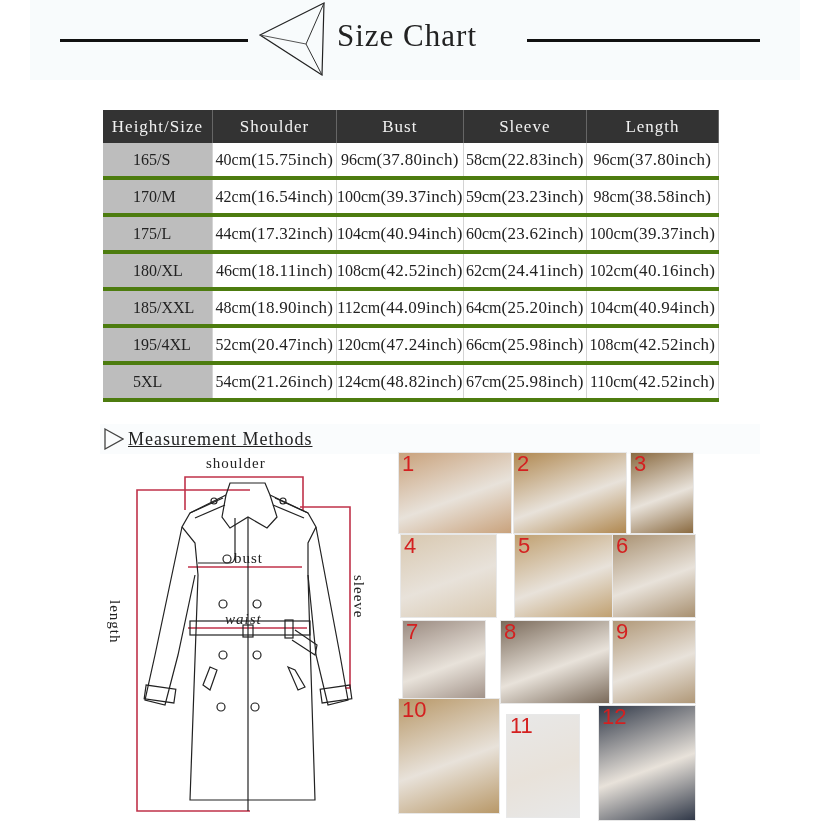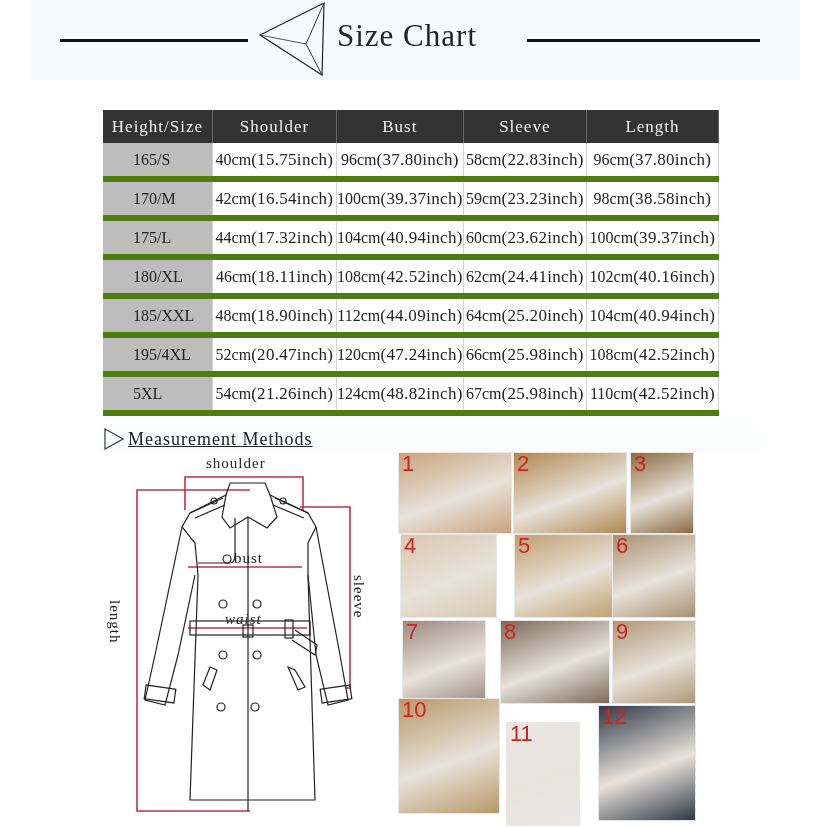--- a/index.html
+++ b/index.html
@@ -6,21 +6,21 @@
   body { width:827px; height:827px; background:#ffffff; position:relative; overflow:hidden;
          font-family:"DejaVu Serif", serif; color:#222; }
   .header-band { position:absolute; left:30px; top:0; width:770px; height:80px; background:#f8fbfc; }
   .hline { position:absolute; height:3px; background:#111; top:39px; }
   .title-icon { position:absolute; left:258px; top:2px; width:70px; height:74px; }
   .title { position:absolute; left:337px; top:18px; font-family:"Liberation Serif", serif; font-size:31px;
            letter-spacing:1px; color:#222;text-align:center; }
   table.size { position:absolute; left:103px; top:110px; border-collapse:collapse; width:616px; }
   table.size th { background:#333333; color:#f2f2f2; font-family:"Liberation Serif", serif; font-weight:normal;
                   font-size:17px; letter-spacing:1px; height:33px; padding:0; border-right:1px solid #666; }
-  table.size td { height:33px; border-bottom:6px solid #4d7c0f; border-right:1px solid #d4d4d4; padding:0;
+  table.size td { height:33px; border-bottom:4px solid #4d7c0f; border-right:1px solid #d4d4d4; padding:0;
                   font-family:"Liberation Serif", serif; white-space:nowrap; text-align:center; }
   table.size td.sizecell { background:#bdbdbd; font-size:16px; text-align:left; padding-left:30px; color:#222; }
   .cm { font-size:16px; }
   .inch { font-size:17px; letter-spacing:0.3px; }
   .mm-band { position:absolute; left:100px; top:424px; width:660px; height:30px; background:#fafcfd; }
   .mm-title { position:absolute; left:128px; top:429px; font-family:"Liberation Serif", serif; font-size:18px; letter-spacing:1px;text-decoration:underline; }
   .mm-arrow { position:absolute; left:104px; top:428px; width:20px; height:22px; }
   .coat { position:absolute; left:100px; top:455px; width:280px; height:370px; }
   .coat-label { position:absolute; font-family:"Liberation Serif", serif; font-size:15px; letter-spacing:1px; color:#222; }
   .vert { writing-mode:vertical-rl; }
@@ -194,19 +194,19 @@
     </div>
     <div class="photo" style="left: 102px; top: 168px; width: 108px; height: 82px; background: linear-gradient(160deg, rgb(122, 106, 90) 0%, rgb(232, 226, 218) 55%, rgb(122, 106, 90) 100%);">
       <span class="num">8</span>
     </div>
     <div class="photo" style="left: 214px; top: 168px; width: 82px; height: 82px; background: linear-gradient(160deg, rgb(176, 152, 120) 0%, rgb(232, 226, 218) 55%, rgb(176, 152, 120) 100%);">
       <span class="num">9</span>
     </div>
     <div class="photo" style="left: 0px; top: 246px; width: 100px; height: 114px; background: linear-gradient(160deg, rgb(184, 152, 104) 0%, rgb(232, 226, 218) 55%, rgb(184, 152, 104) 100%);">
       <span class="num">10</span>
     </div>
-    <div class="photo" style="left: 108px; top: 262px; width: 72px; height: 102px; background: linear-gradient(160deg, rgb(232, 232, 232) 0%, rgb(232, 226, 218) 55%, rgb(232, 232, 232) 100%); margin-top: 8px;">
+    <div class="photo" style="left: 108px; top: 262px; width: 72px; height: 102px; background: linear-gradient(160deg, rgb(232, 232, 232) 0%, rgb(232, 226, 218) 55%, rgb(232, 232, 232) 100%);">
       <span class="num">11</span>
     </div>
     <div class="photo" style="left: 200px; top: 253px; width: 96px; height: 114px; background: linear-gradient(160deg, rgb(48, 56, 72) 0%, rgb(232, 226, 218) 55%, rgb(48, 56, 72) 100%);">
       <span class="num">12</span>
     </div>
   </div>
 
 </body></html>

